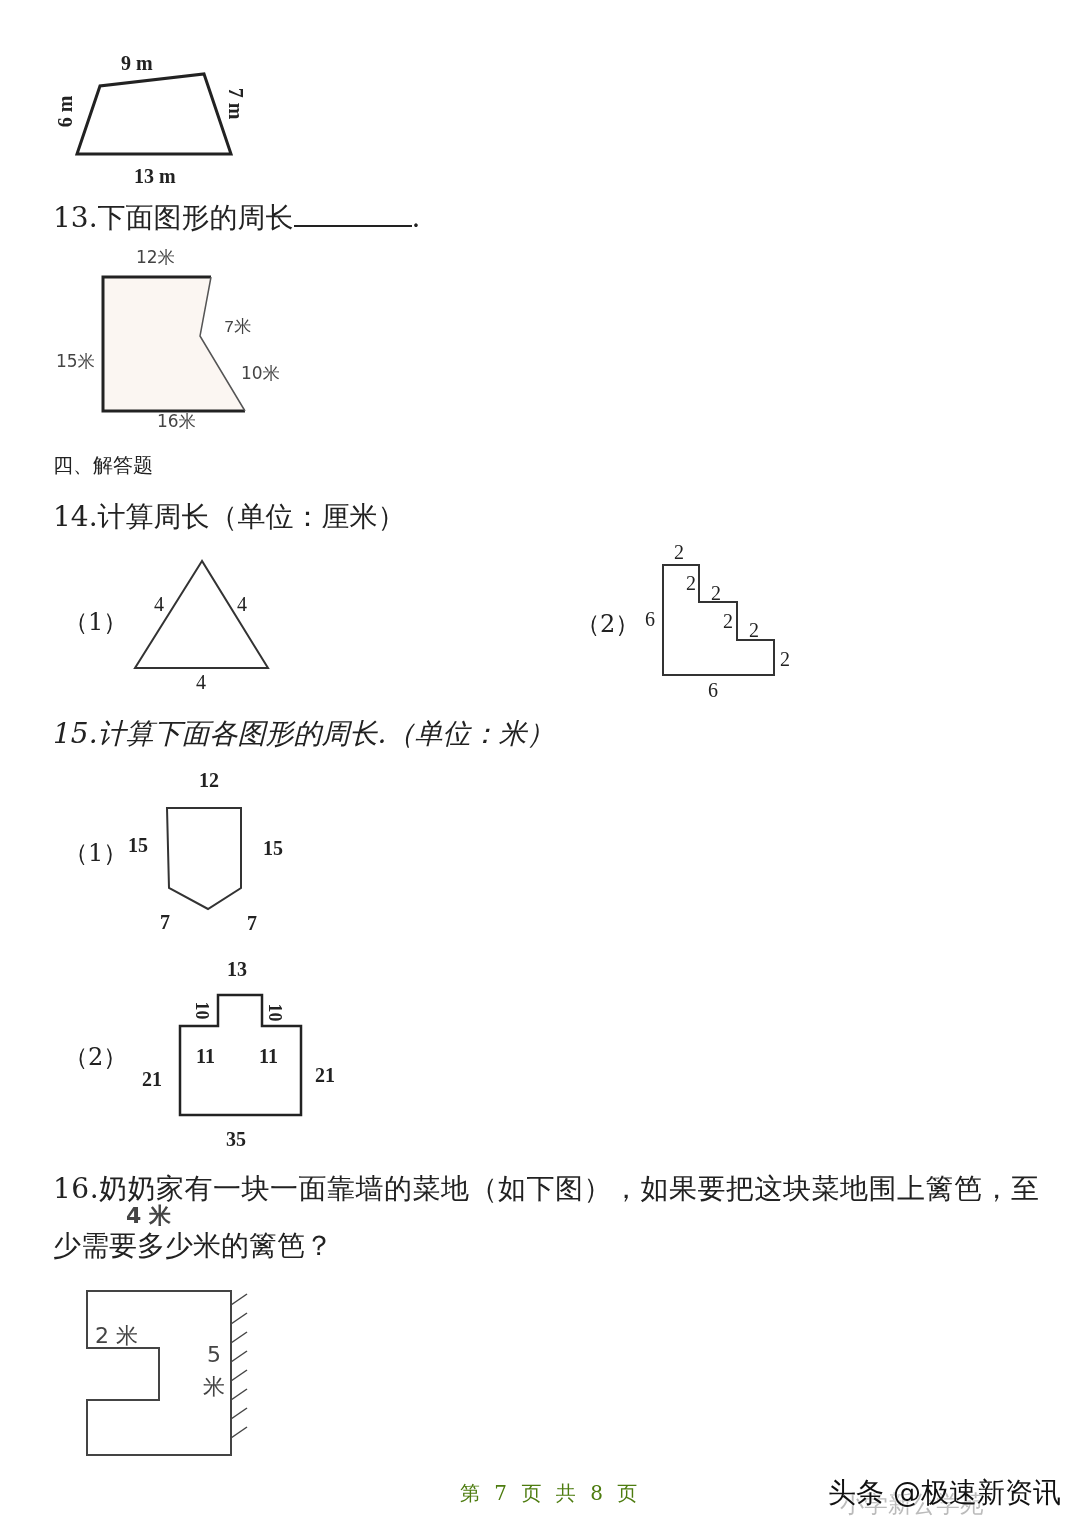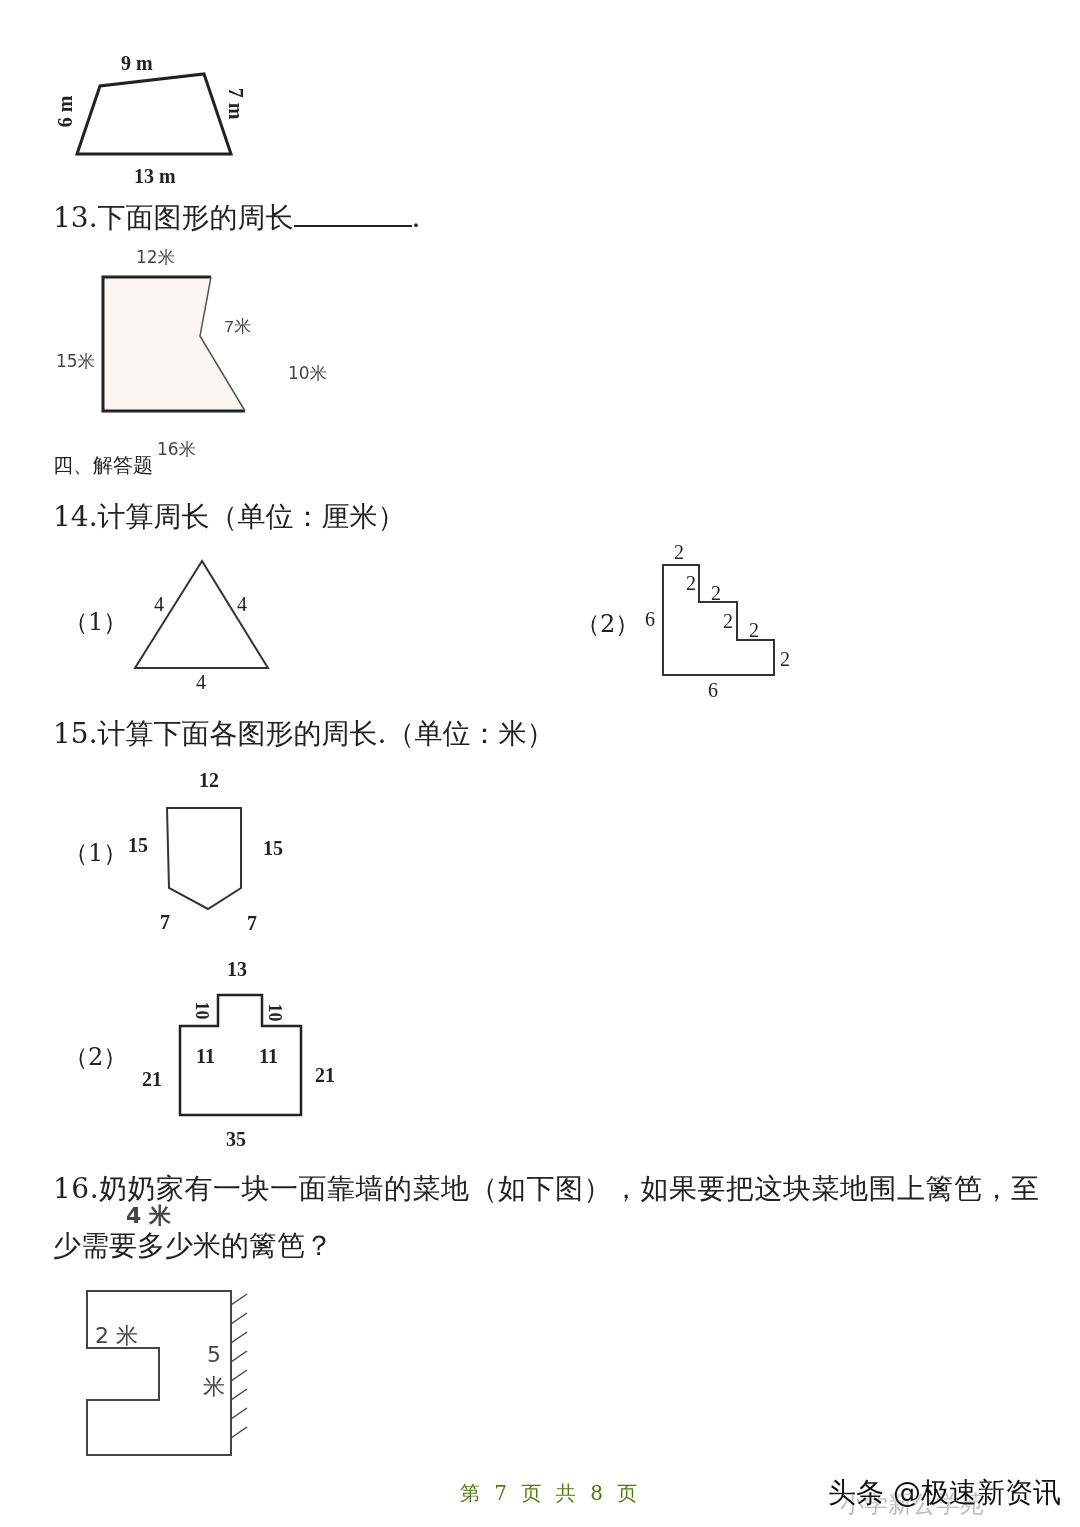--- a/index.html
+++ b/index.html
@@ -54,22 +54,22 @@
   <span class="abs lbl b" style="left:134px;top:165px;">13 m</span>
 </div>
 
 <div class="abs q" style="left:53px;top:199px;">
   <span>13.下面图形的周长</span><span class="blank"></span><span>.</span>
 </div>
 <div>
   <span class="abs lbl sans" style="left:136px;top:246px;">12米</span>
   <span class="abs lbl sans" style="left:224px;top:315px;font-family:Liberation Mono, monospace;">7米</span>
   <span class="abs lbl sans" style="left:56px;top:350px;">15米</span>
-  <span class="abs lbl sans" style="left:241px;top:362px;margin-left:47px;">10米</span>
-  <span class="abs lbl sans" style="left:157px;top:438px;">16米</span>
+  <span class="abs lbl sans" style="left:241px;top:362px;">10米</span>
+  <span class="abs lbl sans" style="left:157px;top:410px;">16米</span>
 </div>
 
 <div class="abs q" style="left:53px;top:452px;font-size:20px;">四、解答题</div>
 
 <div class="abs q" style="left:53px;top:498px;">14.计算周长（单位：厘米）</div>
 <div>
   <span class="abs q" style="left:64px;top:606px;font-size:24px;">（1）</span>
   <span class="abs lbl" style="left:154px;top:593px;">4</span>
   <span class="abs lbl" style="left:237px;top:593px;">4</span>
   <span class="abs lbl" style="left:196px;top:671px;">4</span>
@@ -79,21 +79,21 @@
   <span class="abs lbl" style="left:674px;top:541px;">2</span>
   <span class="abs lbl" style="left:686px;top:572px;">2</span>
   <span class="abs lbl" style="left:711px;top:582px;">2</span>
   <span class="abs lbl" style="left:723px;top:610px;">2</span>
   <span class="abs lbl" style="left:749px;top:619px;">2</span>
   <span class="abs lbl" style="left:780px;top:648px;">2</span>
   <span class="abs lbl" style="left:645px;top:608px;">6</span>
   <span class="abs lbl" style="left:708px;top:679px;">6</span>
 </div>
 
-<div class="abs q" style="left:53px;top:715px;">15.计算下面各图形的周长.（单位：米）</div>
+<div class="abs q" style="left:53px;top:715px;font-style:italic;">15.计算下面各图形的周长.（单位：米）</div>
 <div>
   <span class="abs q" style="left:64px;top:837px;font-size:24px;">（1）</span>
   <span class="abs lbl b" style="left:199px;top:769px;">12</span>
   <span class="abs lbl b" style="left:128px;top:834px;">15</span>
   <span class="abs lbl b" style="left:263px;top:837px;">15</span>
   <span class="abs lbl b" style="left:160px;top:911px;">7</span>
   <span class="abs lbl b" style="left:247px;top:912px;">7</span>
 </div>
 <div>
   <span class="abs q" style="left:64px;top:1041px;font-size:24px;">（2）</span>

